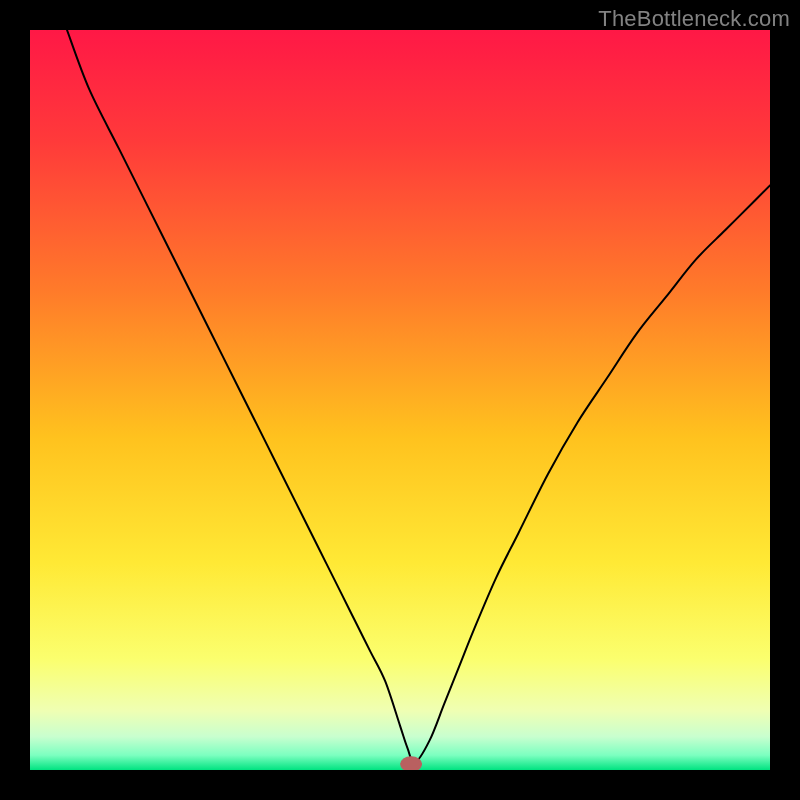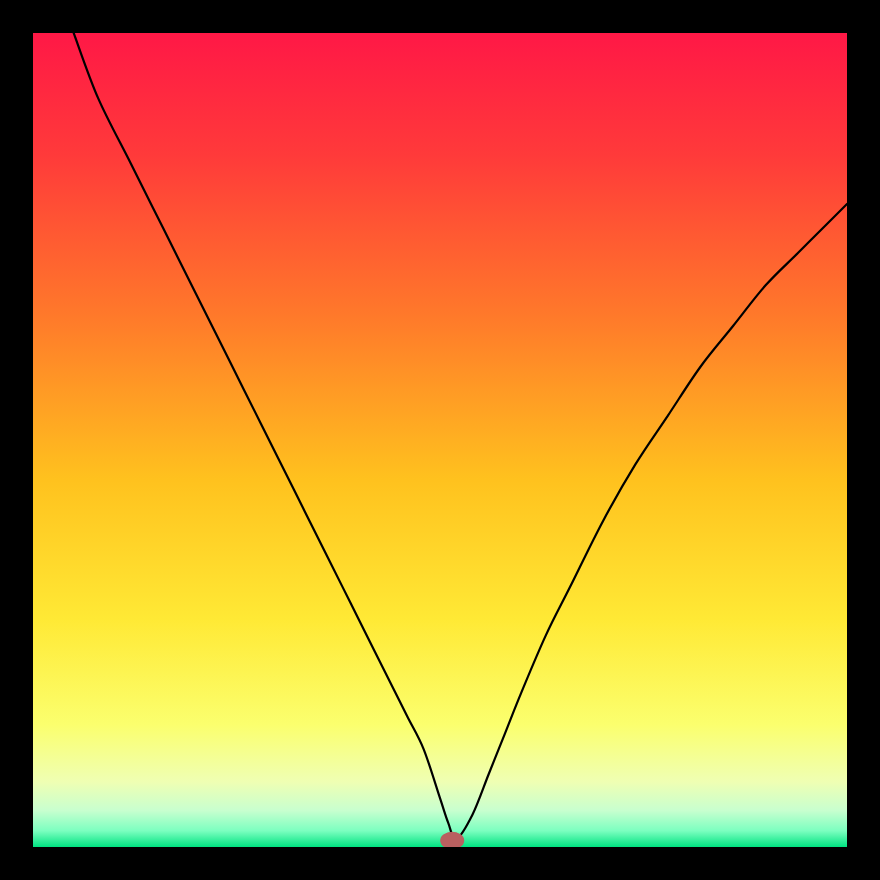--- a/index.html
+++ b/index.html
@@ -39,20 +39,21 @@
     font-weight: 500;
     letter-spacing: 0.2px;
     user-select: none;
   }
 </style>
 </head>
 <body>
 
 <div class="frame">
 
+  <div class="watermark">TheBottleneck.com</div>
 
   <div class="plot-area">
     <svg viewBox="0 0 100 100" preserveAspectRatio="none">
       <defs>
         <linearGradient id="bg-grad" x1="0" y1="0" x2="0" y2="1">
         <stop offset="0%" stop-color="#ff1846"></stop>
             <stop offset="15%" stop-color="#ff3a3a"></stop>
             <stop offset="35%" stop-color="#ff7a2a"></stop>
             <stop offset="55.00000000000001%" stop-color="#ffc21e"></stop>
             <stop offset="72%" stop-color="#ffe935"></stop>

